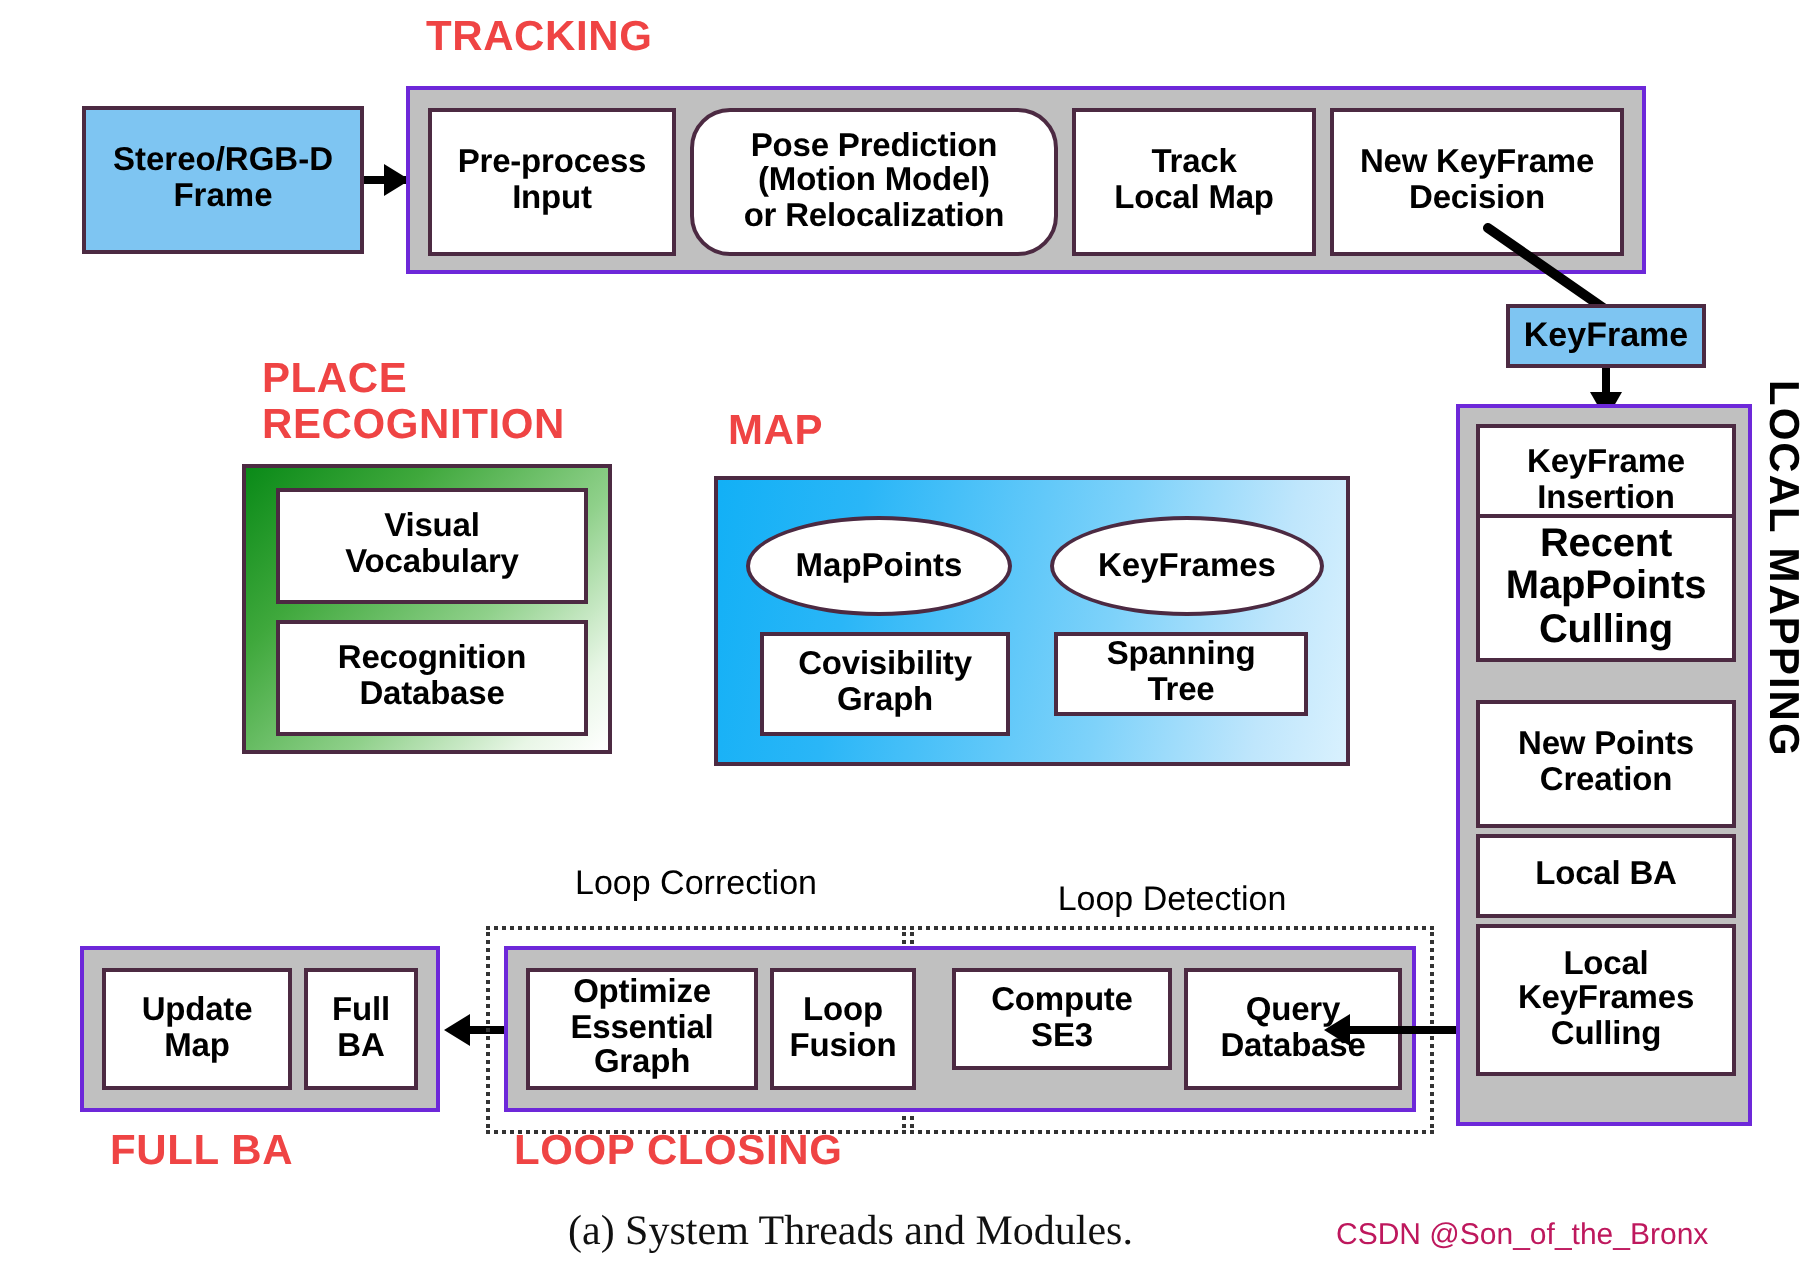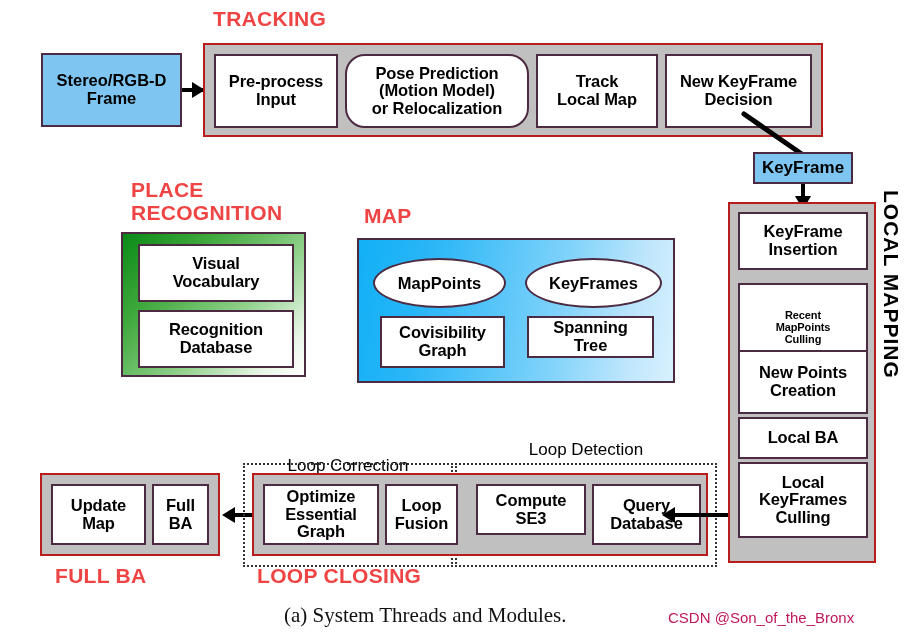--- a/index.html
+++ b/index.html
@@ -22,21 +22,21 @@
     font-weight:bold;
     color:#ef4444;
     letter-spacing:0.3px;
     line-height:1.08;
     white-space:pre-line;
   }
 
   
   .module{
     background:#c0c0c0;
-    border:2px solid #b91c1c;
+    border:2px solid #6d28d9;
     box-sizing:border-box;
   }
 
   
   .leaf{
     background:#ffffff;
     border:2px solid #4c2a42;
     box-sizing:border-box;
     display:flex;
     align-items:center;
@@ -170,21 +170,21 @@
   </svg>
 
   <div class="abs databox" style="left:753px;top:152px;width:100px;height:32px;font-size:17px;">KeyFrame</div>
 
   <div class="abs vline" style="left:801px;top:184px;width:4px;height:20px;"></div>
   <div class="abs arrow-d" style="left:795px;top:196px;"></div>
 
   <div class="abs module" style="left:728px;top:202px;width:148px;height:361px;">
     <div class="abs leaf" style="left:8px;top:8px;width:130px;height:58px;font-size:16.5px;">KeyFrame
 Insertion</div>
-    <div class="abs leaf" style="left:8px;top:79px;width:130px;height:90px;font-size:11px;">Recent
+    <div class="abs leaf" style="left:8px;top:53px;width:130px;height:74px;font-size:20px;">Recent
 MapPoints
 Culling</div>
     <div class="abs leaf" style="left:8px;top:146px;width:130px;height:64px;font-size:16.5px;">New Points
 Creation</div>
     <div class="abs leaf" style="left:8px;top:213px;width:130px;height:42px;font-size:16.5px;">Local BA</div>
     <div class="abs leaf" style="left:8px;top:258px;width:130px;height:76px;font-size:16.5px;">Local
 KeyFrames
 Culling</div>
   </div>
 
@@ -215,21 +215,21 @@
     <div class="abs leaf" style="left:9px;top:9px;width:95px;height:61px;font-size:16.5px;">Update
 Map</div>
     <div class="abs leaf" style="left:110px;top:9px;width:57px;height:61px;font-size:16.5px;">Full
 BA</div>
   </div>
   <div class="abs sec-title" style="left:55px;top:565px;font-size:21px;">FULL BA</div>
 
   <div class="abs hline" style="left:232px;top:513px;width:42px;height:4px;"></div>
   <div class="abs arrow-l" style="left:222px;top:507px;"></div>
 
-  <div class="abs grouplabel" style="left:268px;top:456px;width:160px;font-size:17px;">Loop Correction</div>
+  <div class="abs grouplabel" style="left:268px;top:432px;width:160px;font-size:17px;">Loop Correction</div>
   <div class="abs grouplabel" style="left:506px;top:440px;width:160px;font-size:17px;">Loop Detection</div>
 
   <div class="abs dottedgroup" style="left:243px;top:463px;width:210px;height:104px;"></div>
   <div class="abs dottedgroup" style="left:455px;top:463px;width:262px;height:104px;"></div>
 
   <div class="abs module" style="left:252px;top:473px;width:456px;height:83px;">
     <div class="abs leaf" style="left:9px;top:9px;width:116px;height:61px;font-size:16.5px;">Optimize
 Essential
 Graph</div>
     <div class="abs leaf" style="left:131px;top:9px;width:73px;height:61px;font-size:16.5px;">Loop

